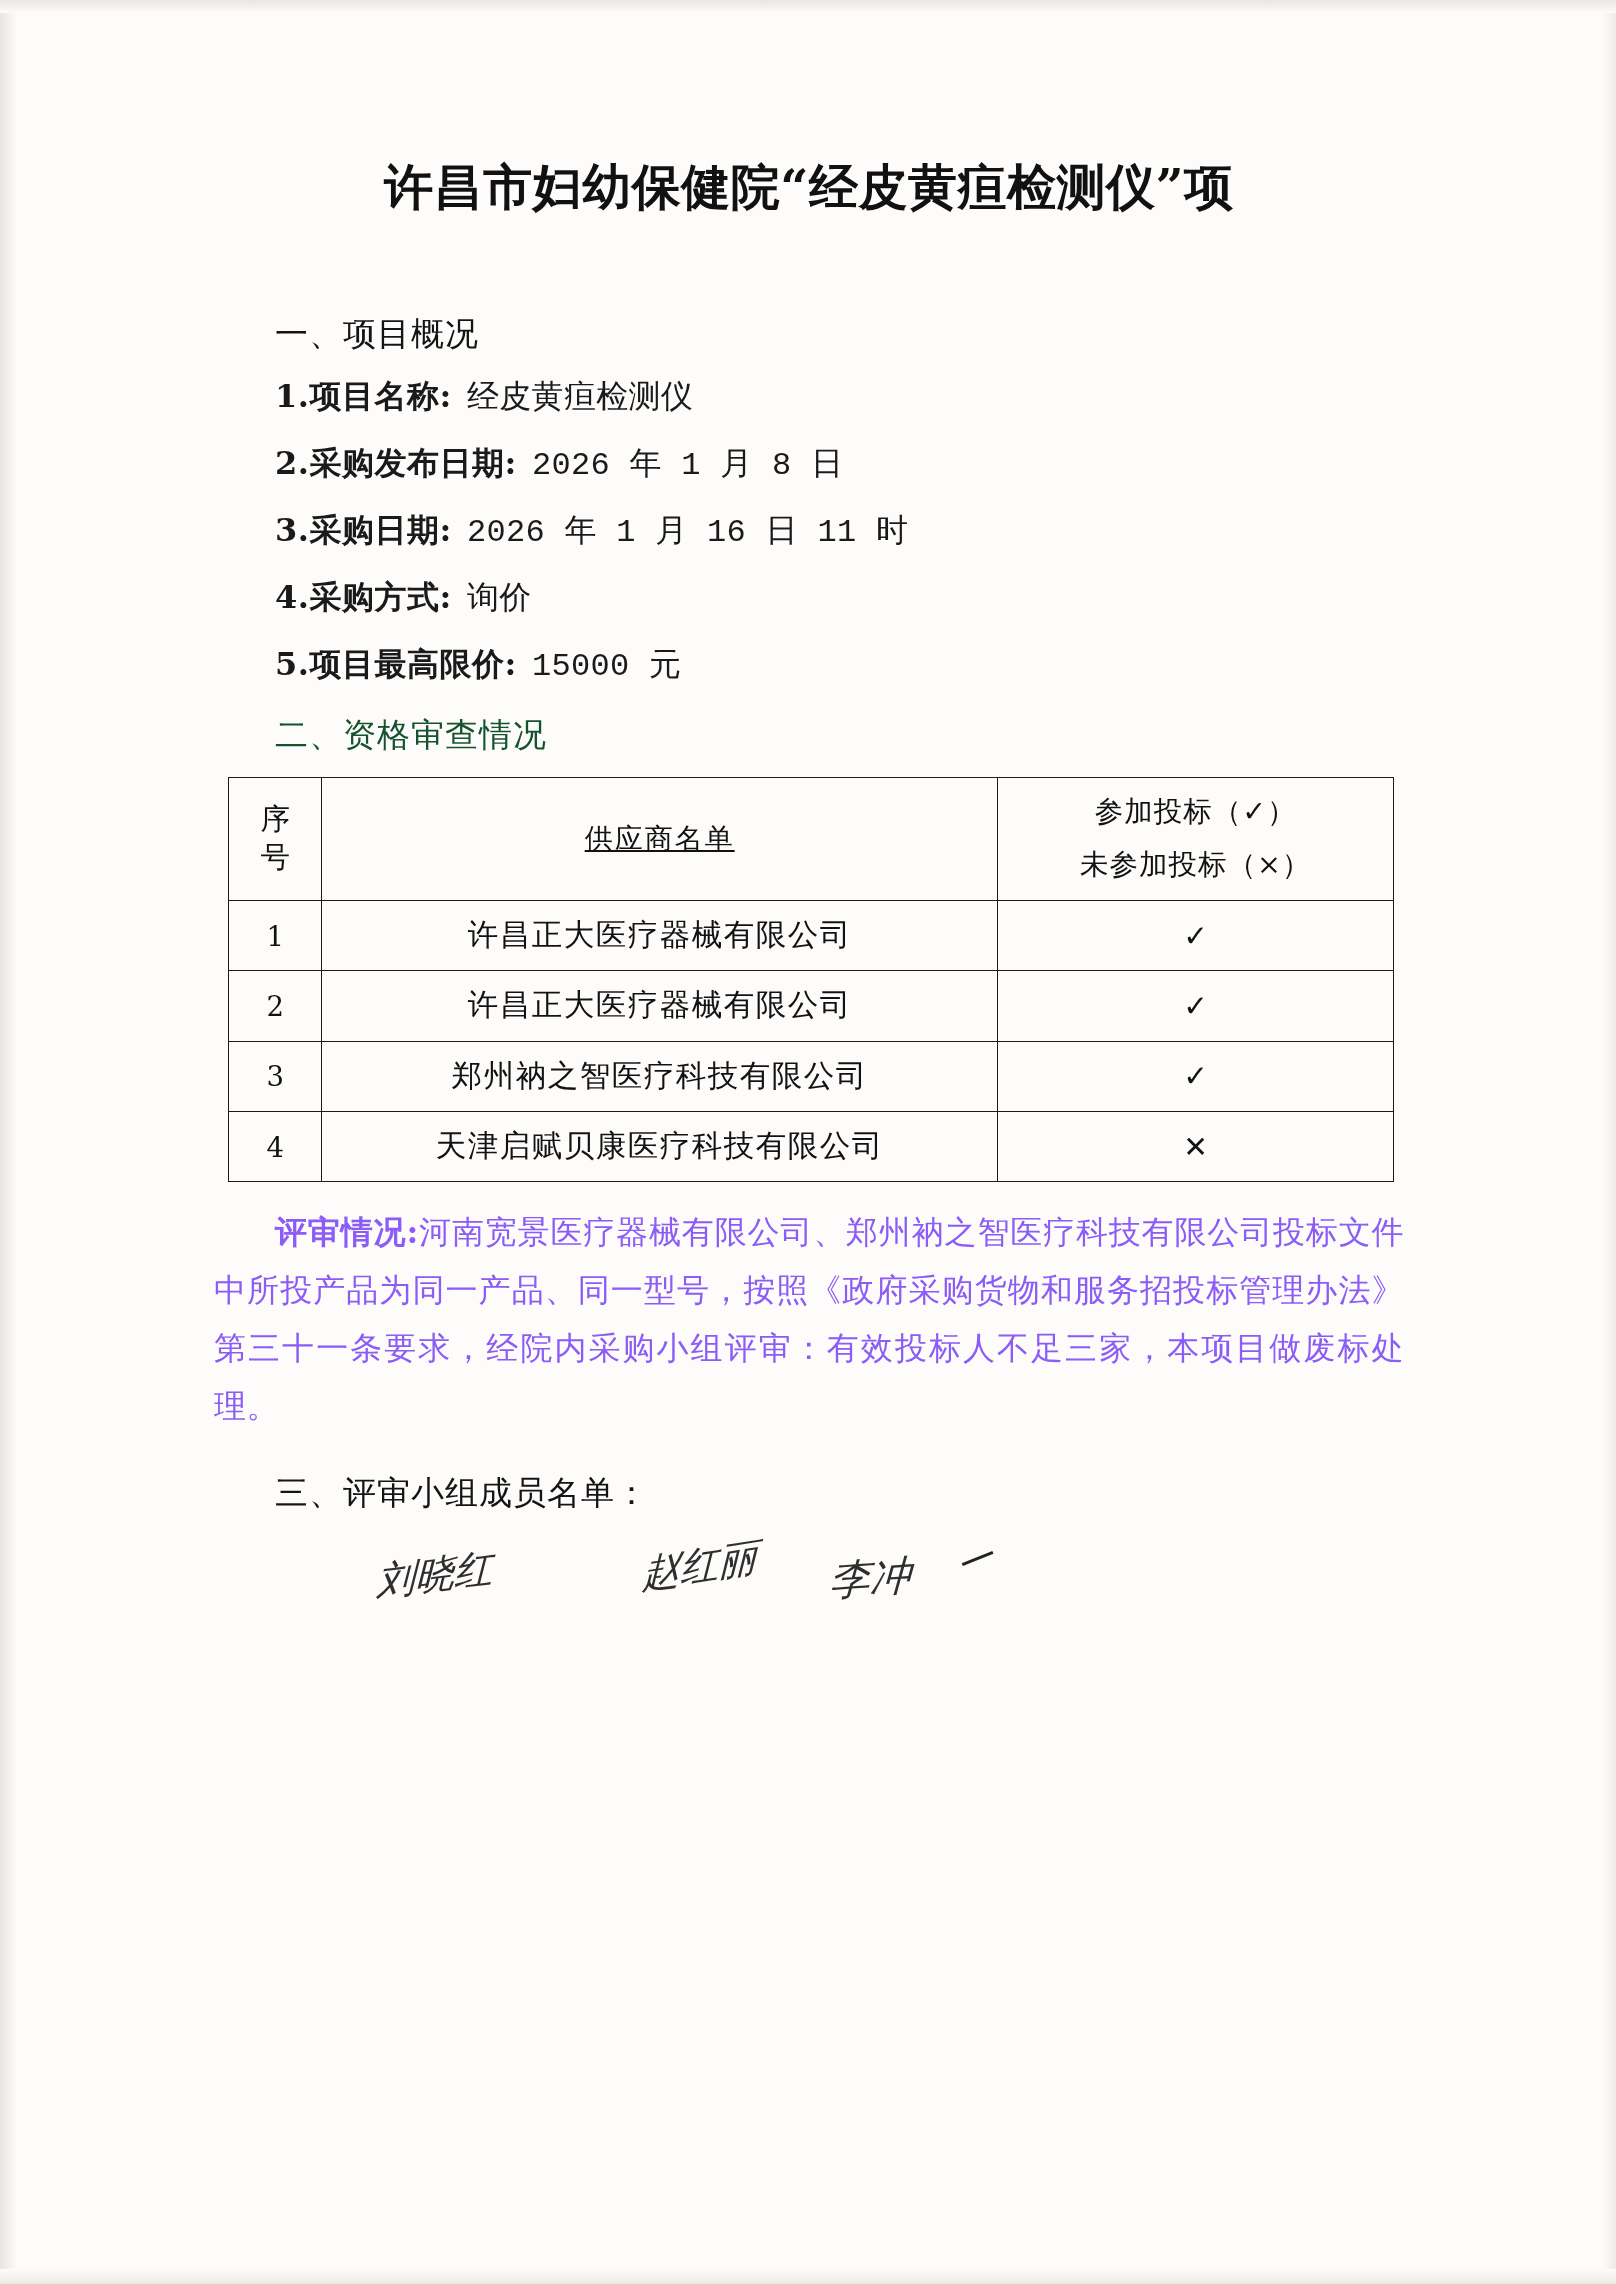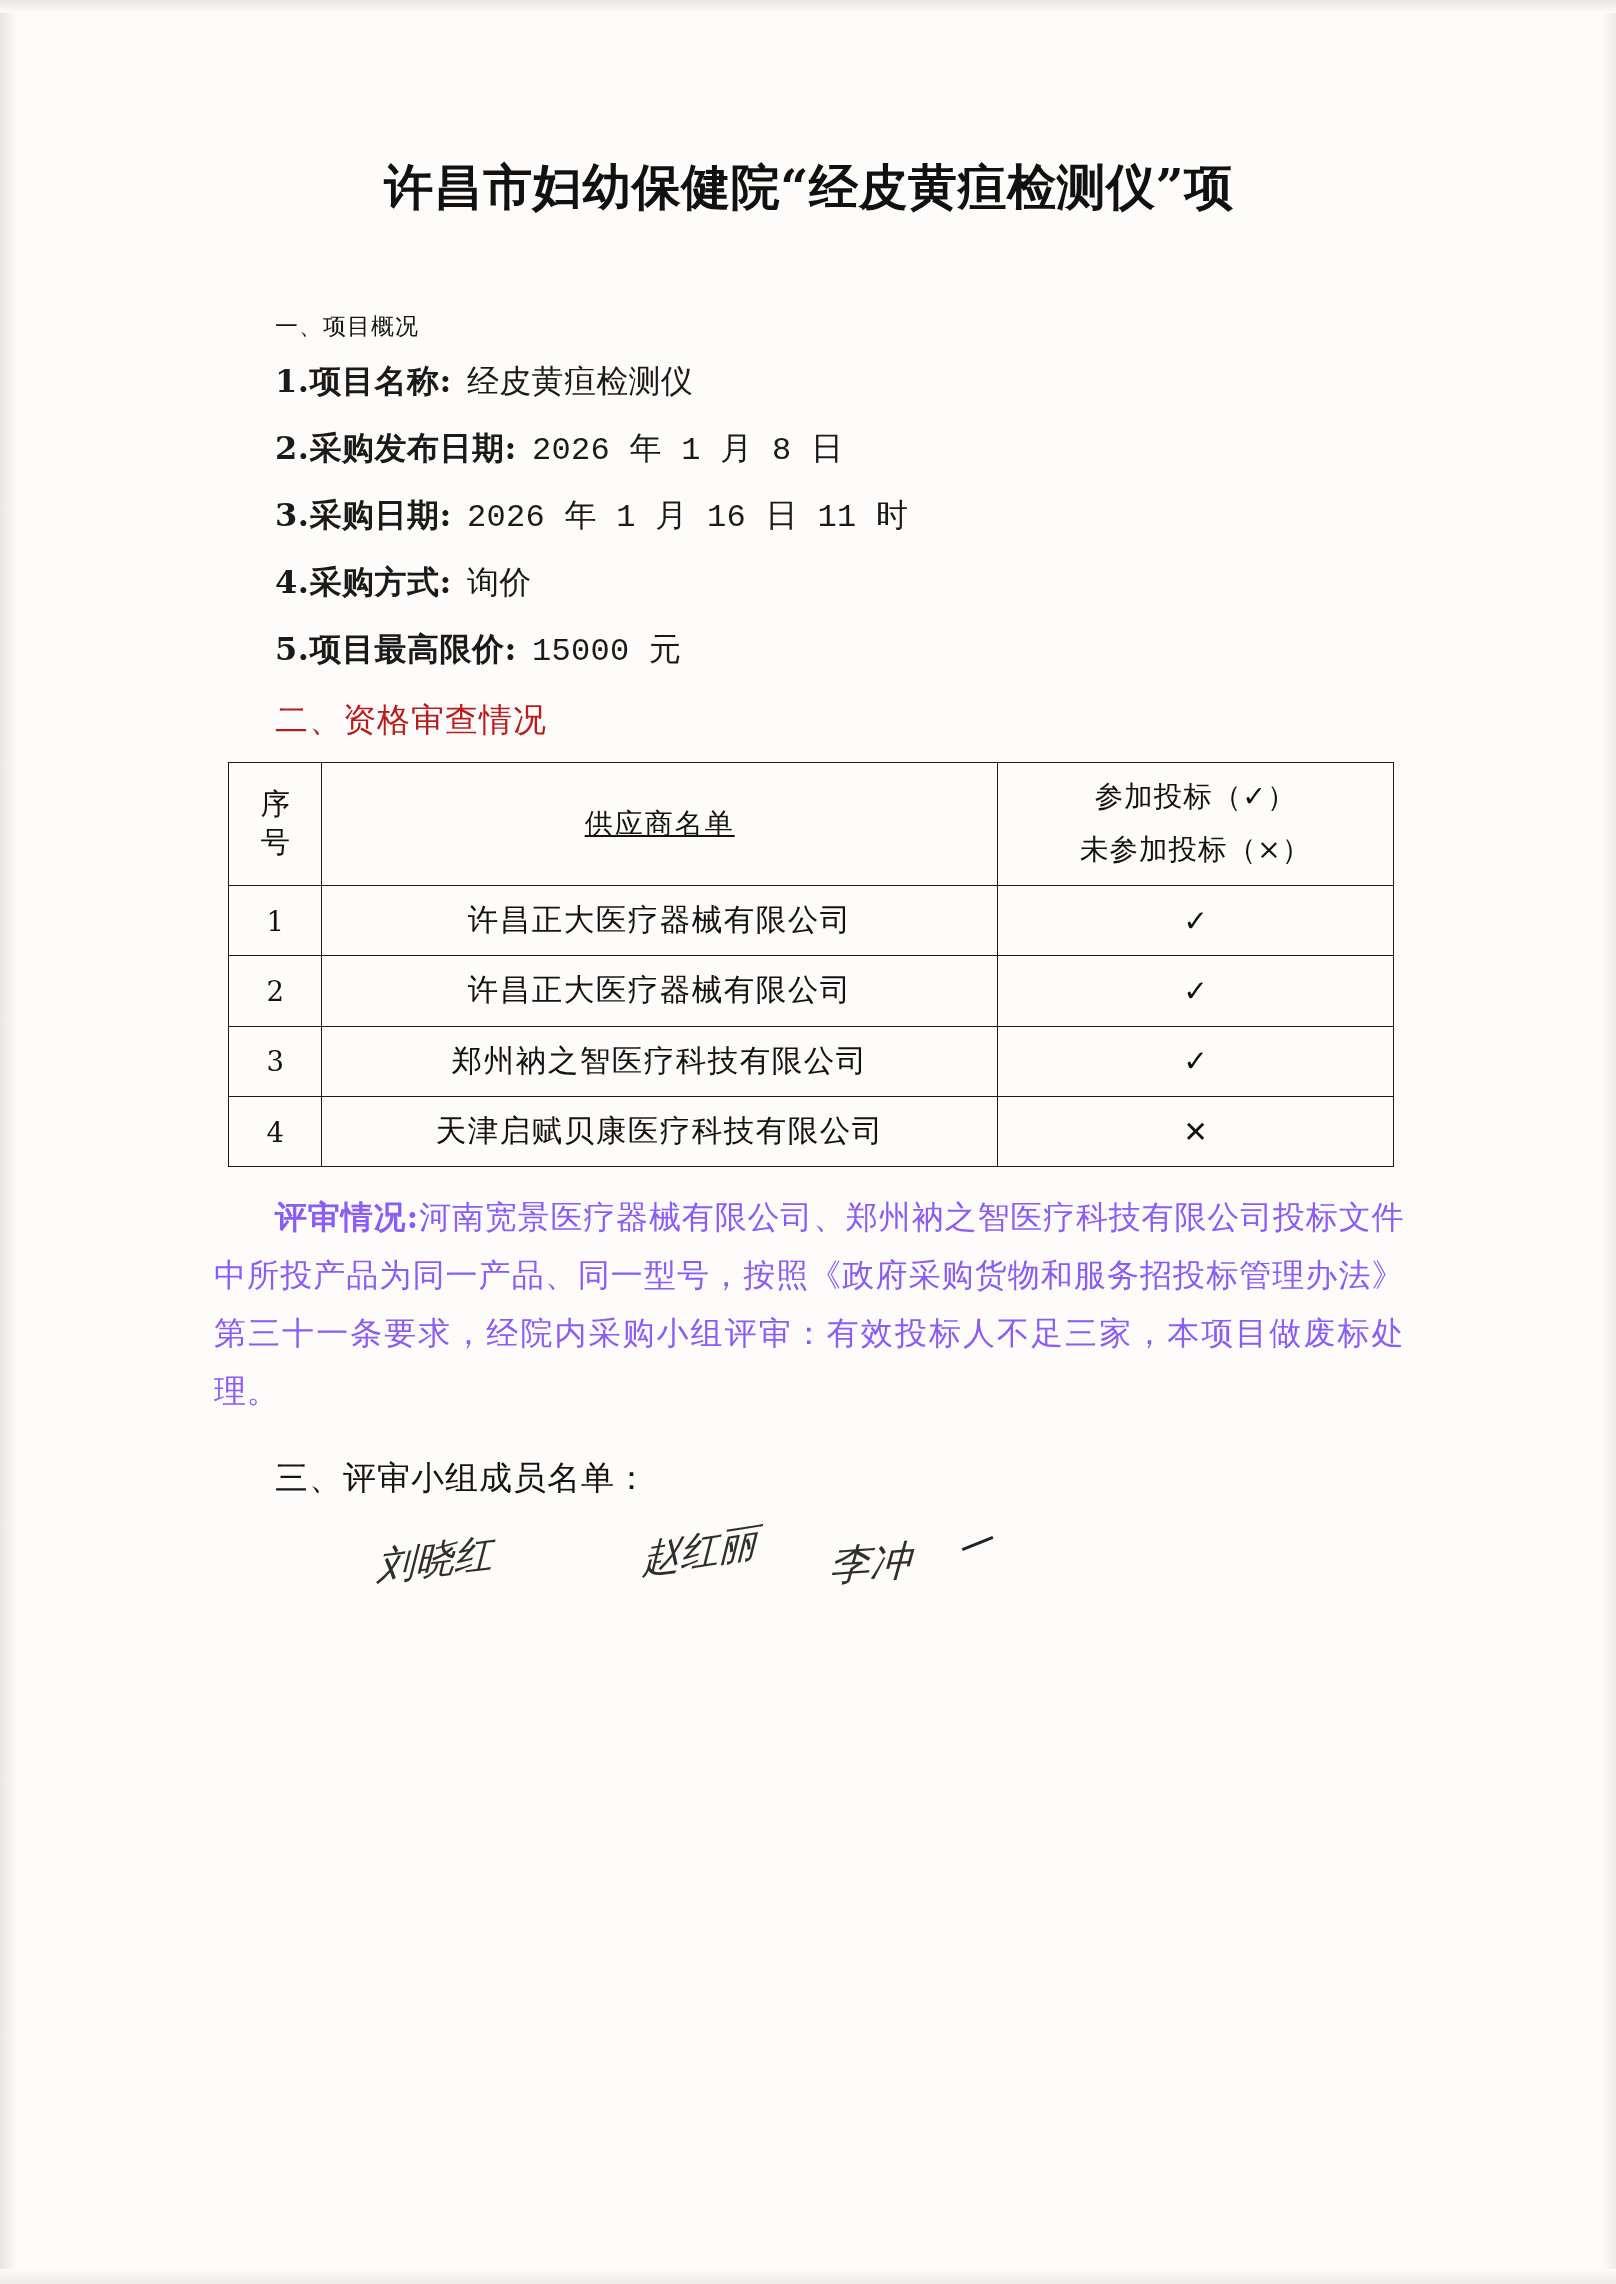--- a/index.html
+++ b/index.html
@@ -59,34 +59,34 @@
     text-align: center;
     letter-spacing: 0.5px;
     color: #111;
     margin: 0 0 8px 0;
   }
   .title-line-2 {
     display: block;
   }
 
   .section-head {
-    font-size: 23px;
+    font-size: 33px;
     line-height: 1.5;
     margin-top: 86px;
     margin-left: 61px;
     letter-spacing: 1px;
     color: #141414;
   }
   .section-head-2 {
     font-size: 33px;
     line-height: 1.5;
     margin-top: 17.3px;
     margin-left: 61px;
     letter-spacing: 1px;
-    color: #b91c1c;
+    color: #14532d;
   }
   .section-head-3 {
     font-size: 33px;
     line-height: 1.5;
     margin-top: 21px;
     margin-left: 61px;
     letter-spacing: 1px;
     color: #141414;
   }
 

